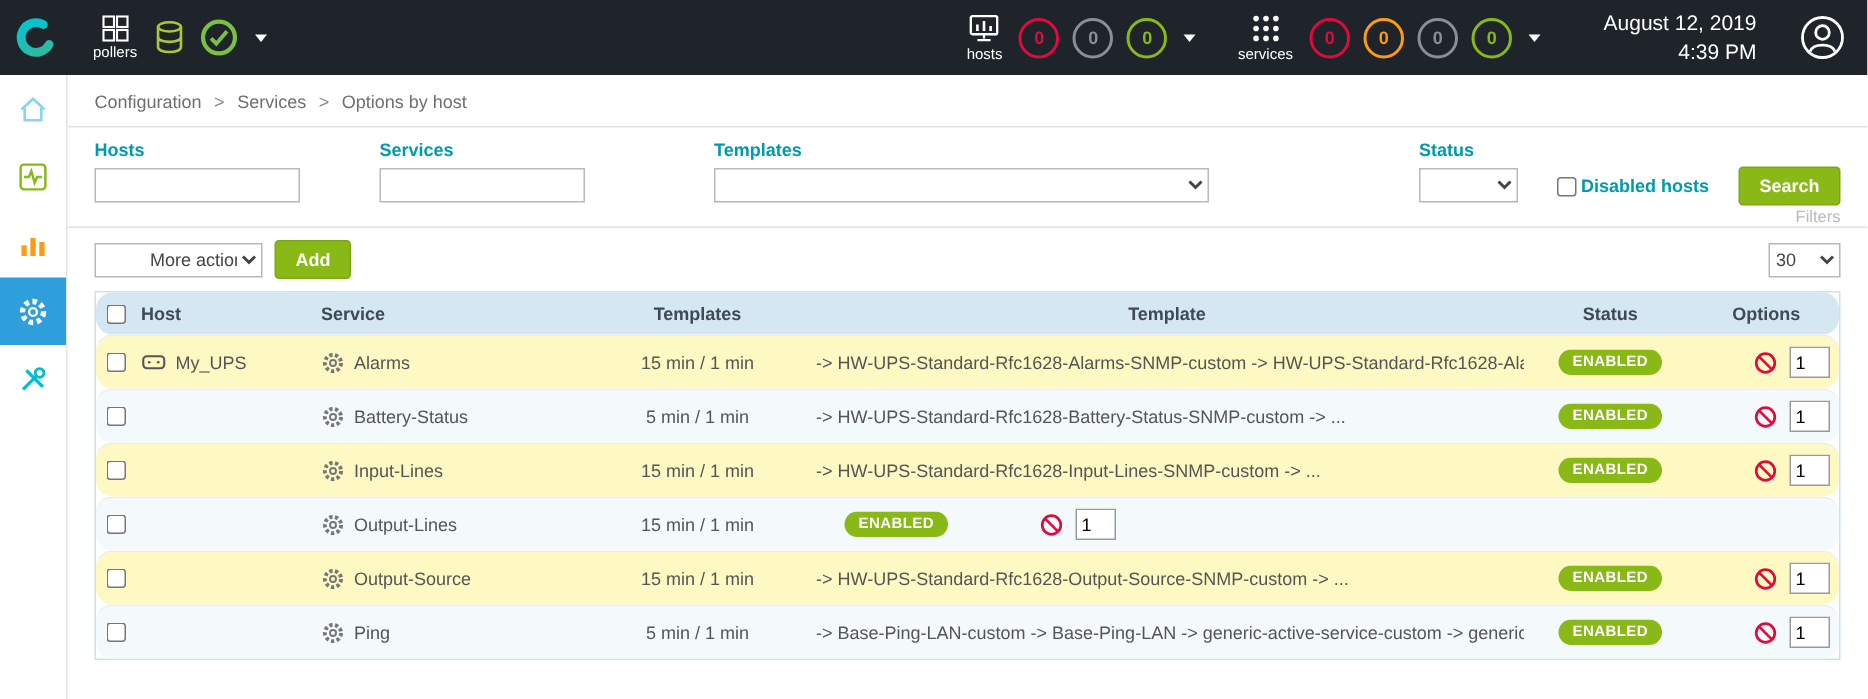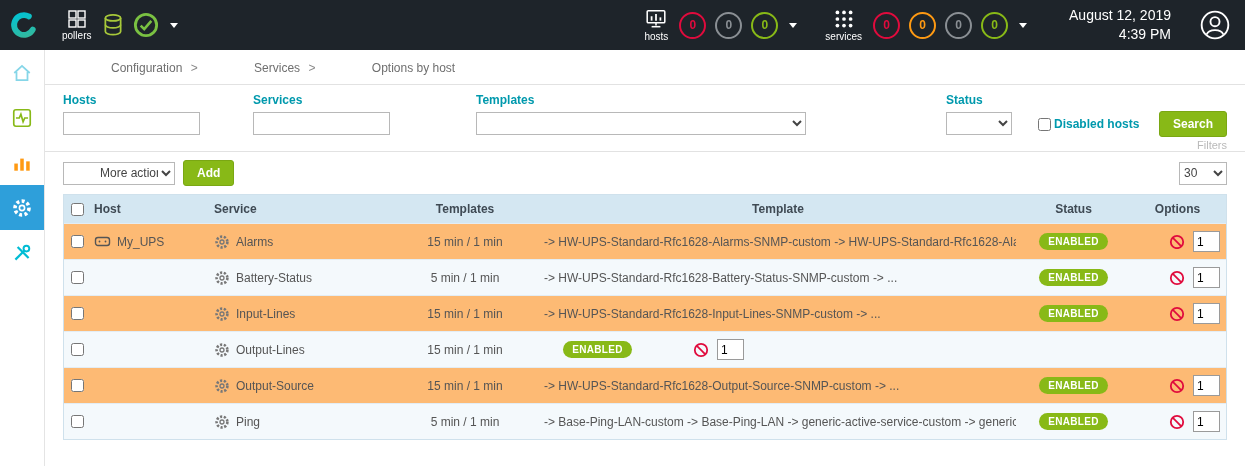--- a/index.html
+++ b/index.html
@@ -37,21 +37,21 @@
   .sidebar {
     width:45px; background:#fff; border-right:1px solid #e4e4e4;
     display:flex; flex-direction:column; align-items:stretch;
   }
   .side-item { height:45px; display:flex; align-items:center; justify-content:center; cursor:pointer; }
   .side-item.active { background:#2e9fda; }
   .main { flex:1; display:flex; flex-direction:column; min-width:0; }
 
   
   .breadcrumb { padding:11px 18px 9px 18px; font-size:12px; color:#6f6f6f; }
-  .breadcrumb .crumb { cursor:pointer;margin-left:48px; }
+  .breadcrumb .crumb { cursor:pointer; }
   .breadcrumb .sep { margin:0 5px; color:#8a8a8a; }
 
   
   .filter-panel {
     border-top:1px solid #e2e2e2; border-bottom:1px solid #e2e2e2;
     padding:8px 18px 14px 18px; display:flex; align-items:flex-start; position:relative; background:#fff;
   }
   .fgroup { display:flex; flex-direction:column; gap:5px; }
   .flabel { font-size:12px; font-weight:bold; color:#0099ad; }
   .ftext { width:137px; height:23px; border:1px solid #b8b8b8; font-size:12px; padding:0 4px; background:#fff; }
@@ -72,23 +72,23 @@
   .search-wrap { margin-left:auto; margin-top:18px; }
   .filters-caption { position:absolute; right:18px; bottom:0px; font-size:11px; color:#b9b9b9; }
 
   
   .toolbar { display:flex; align-items:center; gap:8px; padding:8px 18px; }
   .sel-actions { width:112px;padding-left:32px; }
   .sel-pagesize { width:48px; margin-left:auto; }
 
   
   .table { margin:0 18px; border:1px solid #cfe1ec; font-size:12px; }
-  .tr, .thead { display:flex; align-items:center; }
+  .tr, .thead { display:flex; align-items:center;border-radius:11px; }
   .thead { background:#d4e7f2; height:28px; font-weight:bold; color:#3f4a54; }
-  .tr { height:36px; border-top:1px solid #e3edf4; background:#fdba74; }
+  .tr { height:36px; border-top:1px solid #e3edf4; background:#fef9c3; }
   .tr:nth-child(odd) { background:#f4f9fc; }
   .td, .th { padding:0 4px; display:flex; align-items:center; overflow:hidden; white-space:nowrap; }
   .col-check { width:26px; justify-content:center; }
   .col-host { width:120px; gap:6px; }
   .col-service { width:180px; gap:6px; }
   .col-sched { width:150px; justify-content:center; }
   .col-template { flex:1; }
   .thead .col-template { justify-content:center; }
   .col-status { width:115px; justify-content:center; }
   .col-options { width:95px; justify-content:flex-end; gap:8px; padding-right:6px; }

